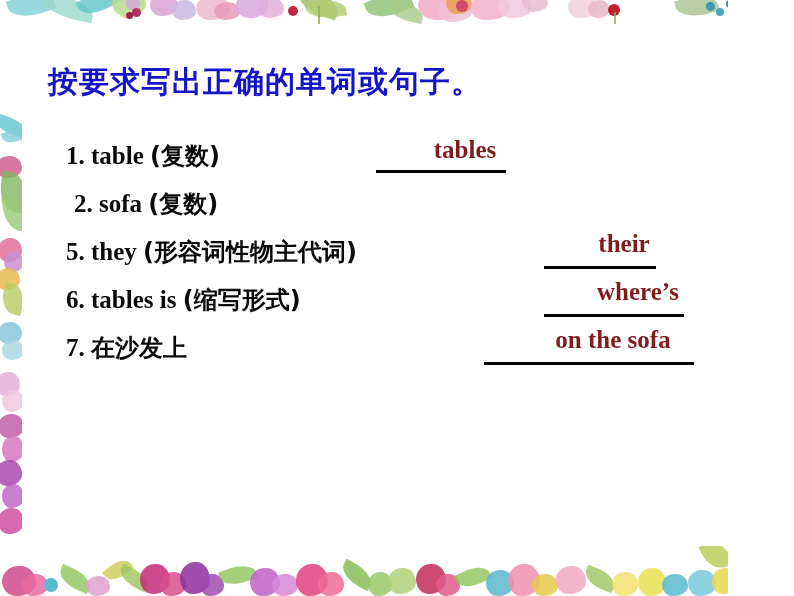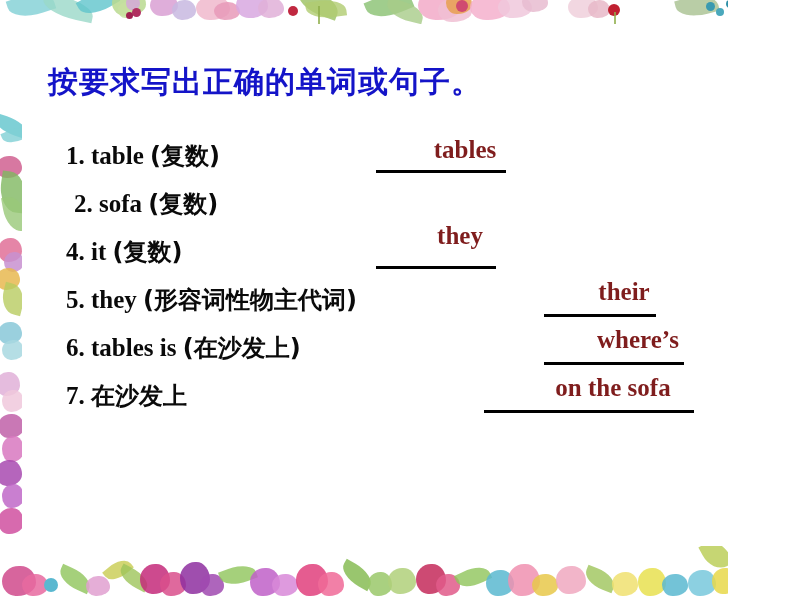--- a/index.html
+++ b/index.html
@@ -255,35 +255,28 @@
           <div class="qtext" style="left: 0px;"><span>1.</span> <span>table</span> <span class="cn">(复数)</span></div>
           <div class="answer-slot" style="left: 310px; width: 130px;">
             <div class="answer-word" style="top: 0px;">tables</div>
             <div class="answer-rule" style="top: 34px;"></div>
           </div>
         </div>
         <div class="qrow">
           <div class="qtext" style="left: 8px;"><span>2.</span> <span>sofa</span> <span class="cn">(复数)</span></div>
         </div>
         <div class="qrow">
-          <div class="qtext" style="left: 0px;"><span>4.</span> <span>it</span> <span class="cn">(复数)</span></div>
-          <div class="answer-slot" style="left: 310px; width: 120px;">
-            <div class="answer-word" style="top: -10px;">they</div>
-            <div class="answer-rule" style="top: 34px;"></div>
-          </div>
-        </div>
-        <div class="qrow">
           <div class="qtext" style="left: 0px;"><span>5.</span> <span>they</span> <span class="cn">(形容词性物主代词)</span></div>
           <div class="answer-slot" style="left: 478px; width: 112px;">
             <div class="answer-word" style="top: -2px;">their</div>
             <div class="answer-rule" style="top: 34px;"></div>
           </div>
         </div>
         <div class="qrow">
-          <div class="qtext" style="left: 0px;"><span>6.</span> <span>tables is</span> <span class="cn">(在沙发上)</span></div>
+          <div class="qtext" style="left: 0px;"><span>6.</span> <span>tables is</span> <span class="cn">(缩写形式)</span></div>
           <div class="answer-slot" style="left: 478px; width: 140px;">
             <div class="answer-word" style="top: -2px;">where’s</div>
             <div class="answer-rule" style="top: 34px;"></div>
           </div>
         </div>
         <div class="qrow">
           <div class="qtext" style="left: 0px;"><span>7.</span> <span class="cn">在沙发上</span></div>
           <div class="answer-slot" style="left: 418px; width: 210px;">
             <div class="answer-word" style="top: -2px;">on the sofa</div>
             <div class="answer-rule" style="top: 34px;"></div>

